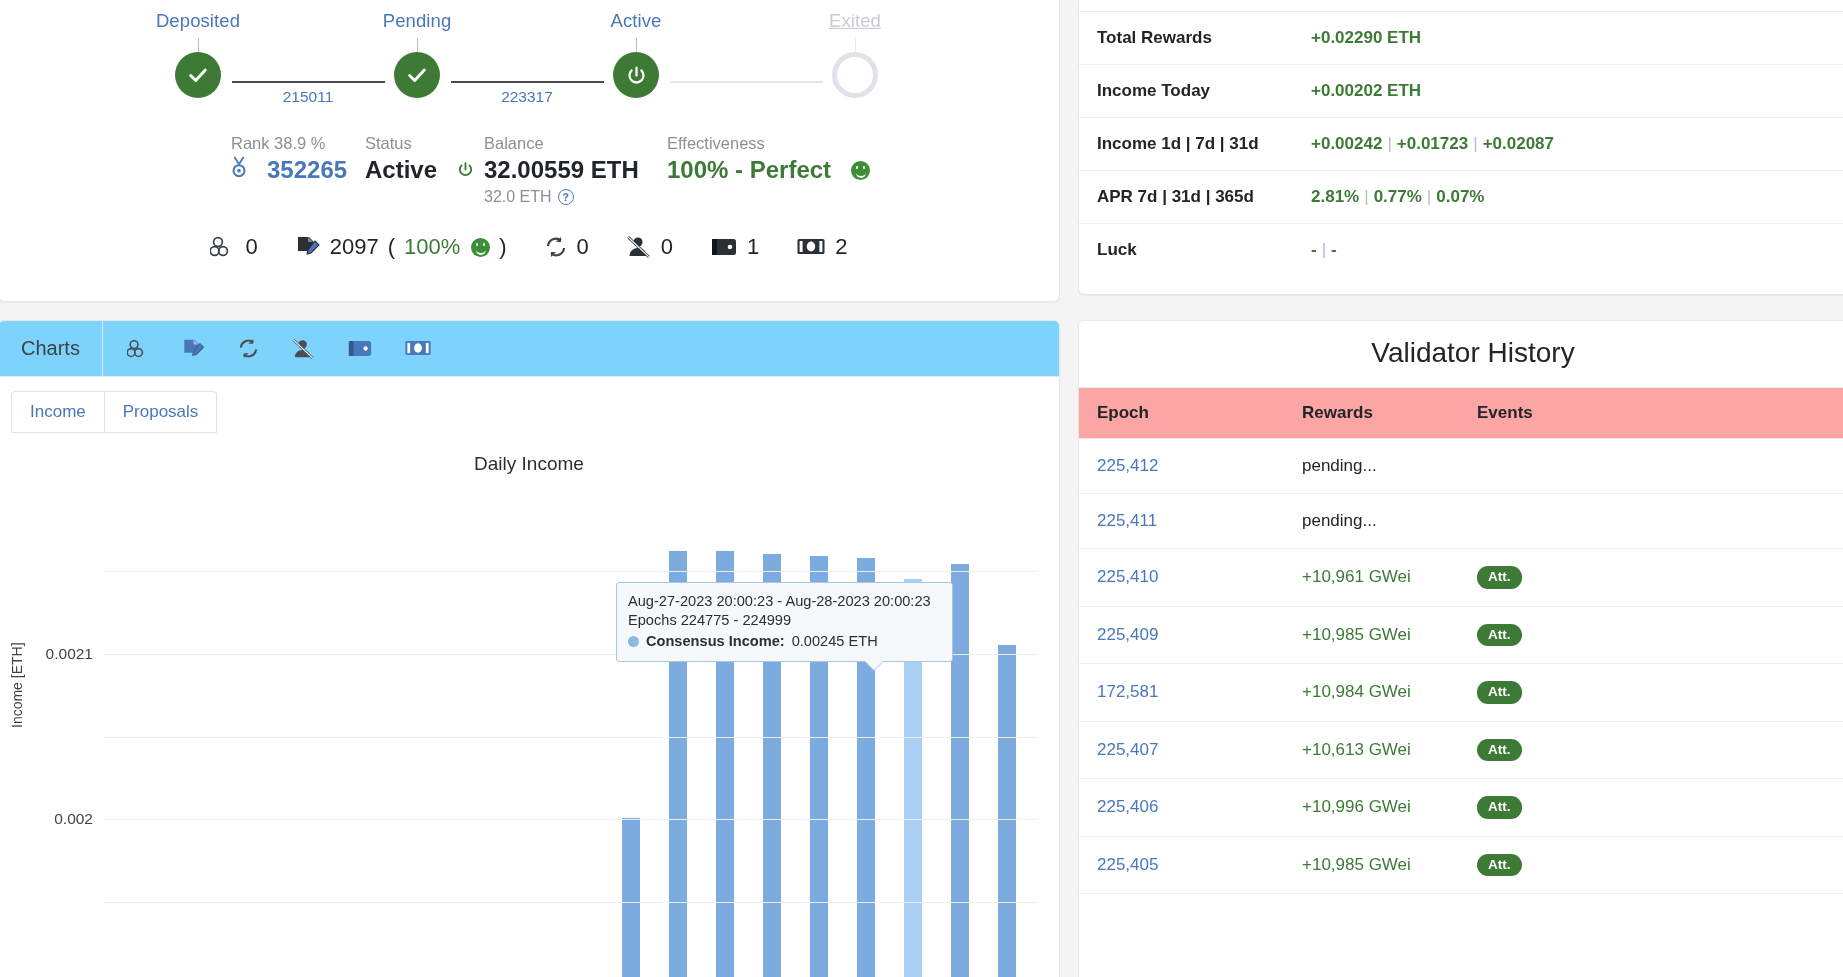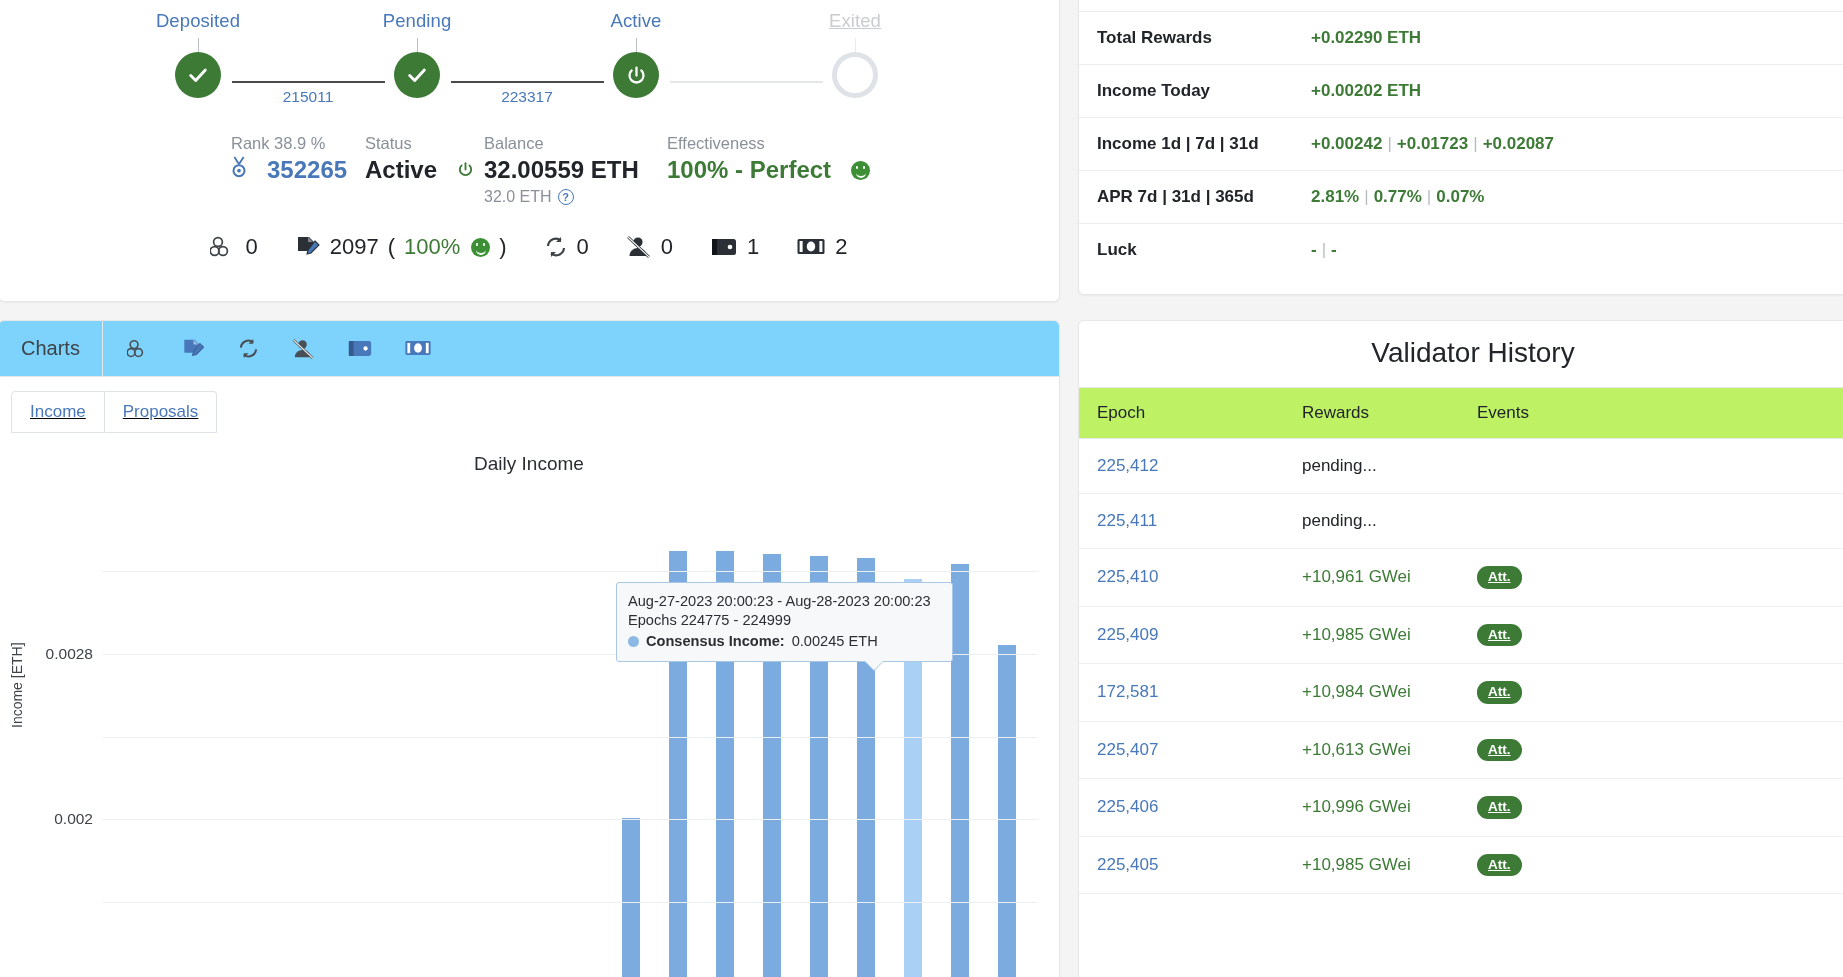--- a/index.html
+++ b/index.html
@@ -192,21 +192,20 @@
   .chart-icons {
     display: flex; align-items: center;
     gap: 31px;
     padding: 0 24px;
   }
   .chart-icons .ic { display: flex; align-items: center; cursor: pointer; }
 
   .subtabs {
     display: flex;
     padding: 14px 12px 0 12px;
-    text-decoration: underline;
   }
   .subtab {
     border: 1px solid #dfe2e6;
     padding: 10px 18px;
     font-size: 17px;
     color: #4878b9;
     background: #fff;
     border-radius: 4px 0 0 0;
     cursor: pointer;
   }
@@ -330,28 +329,28 @@
     overflow: hidden;
   }
   .hist-title {
     text-align: center;
     font-size: 28px;
     color: #212529;
     padding: 16px 0 18px 0;
   }
   table.hist { width: 100%; border-collapse: collapse; }
   table.hist th {
-    background: #bef264;
+    background: #fca5a5;
     text-align: left;
     font-size: 17px;
     color: #212529;
     padding: 15px 0 15px 18px;
     border-top: 1px solid #e6e8ea;
     border-bottom: 1px solid #e6e8ea;
-    font-weight: normal;
+    font-weight: bold;
   }
   table.hist td {
     padding: 17px 0 17px 18px;
     border-bottom: 1px solid #edeff1;
     font-size: 17px;
     color: #212529;
   }
   table.hist th.c-epoch, table.hist td.c-epoch { width: 205px; }
   table.hist th.c-rew,  table.hist td.c-rew  { width: 175px; }
   td.c-epoch a { color: #4878b9; text-decoration: none; cursor: pointer; }
@@ -359,21 +358,20 @@
   td.c-rew.pending { color: #212529; }
   .badge {
     display: inline-block;
     background: #3c7a36;
     color: #fff;
     font-size: 13.5px;
     font-weight: bold;
     border-radius: 11px;
     padding: 4px 11px 5px 11px;
     line-height: 1;
-    text-decoration: underline;
   }
 </style>
 </head>
 <body>
 
 <div class="page">
 
   <div class="card summary-card">
 
     <div class="stage-row">
@@ -630,21 +628,21 @@
           </div>
       <div class="gridline" style="top: 414.167px;"></div>
           <div class="gridline" style="top: 331.333px;"></div>
           <div class="gridline" style="top: 248.5px;">
             <div class="ytick" style="top: 248.5px;">0.0015</div>
           </div>
           <div class="gridline" style="top: 165.667px; text-decoration: underline;">
             <div class="ytick" style="top: 165.667px;">0.002</div>
           </div>
           <div class="gridline" style="top: 82.8333px;">
-            <div class="ytick" style="top: 82.8333px;">0.0028</div>
+            <div class="ytick" style="top: 82.8333px;">0.0021</div>
           </div>
         </div>
 
       <div class="tooltip">
         <div>Aug-27-2023 20:00:23 - Aug-28-2023 20:00:23</div>
         <div>Epochs 224775 - 224999</div>
         <div class="row3">
           <span class="dot"></span>
           <span class="strong">Consensus Income:</span>
           <span>0.00245 ETH</span>

